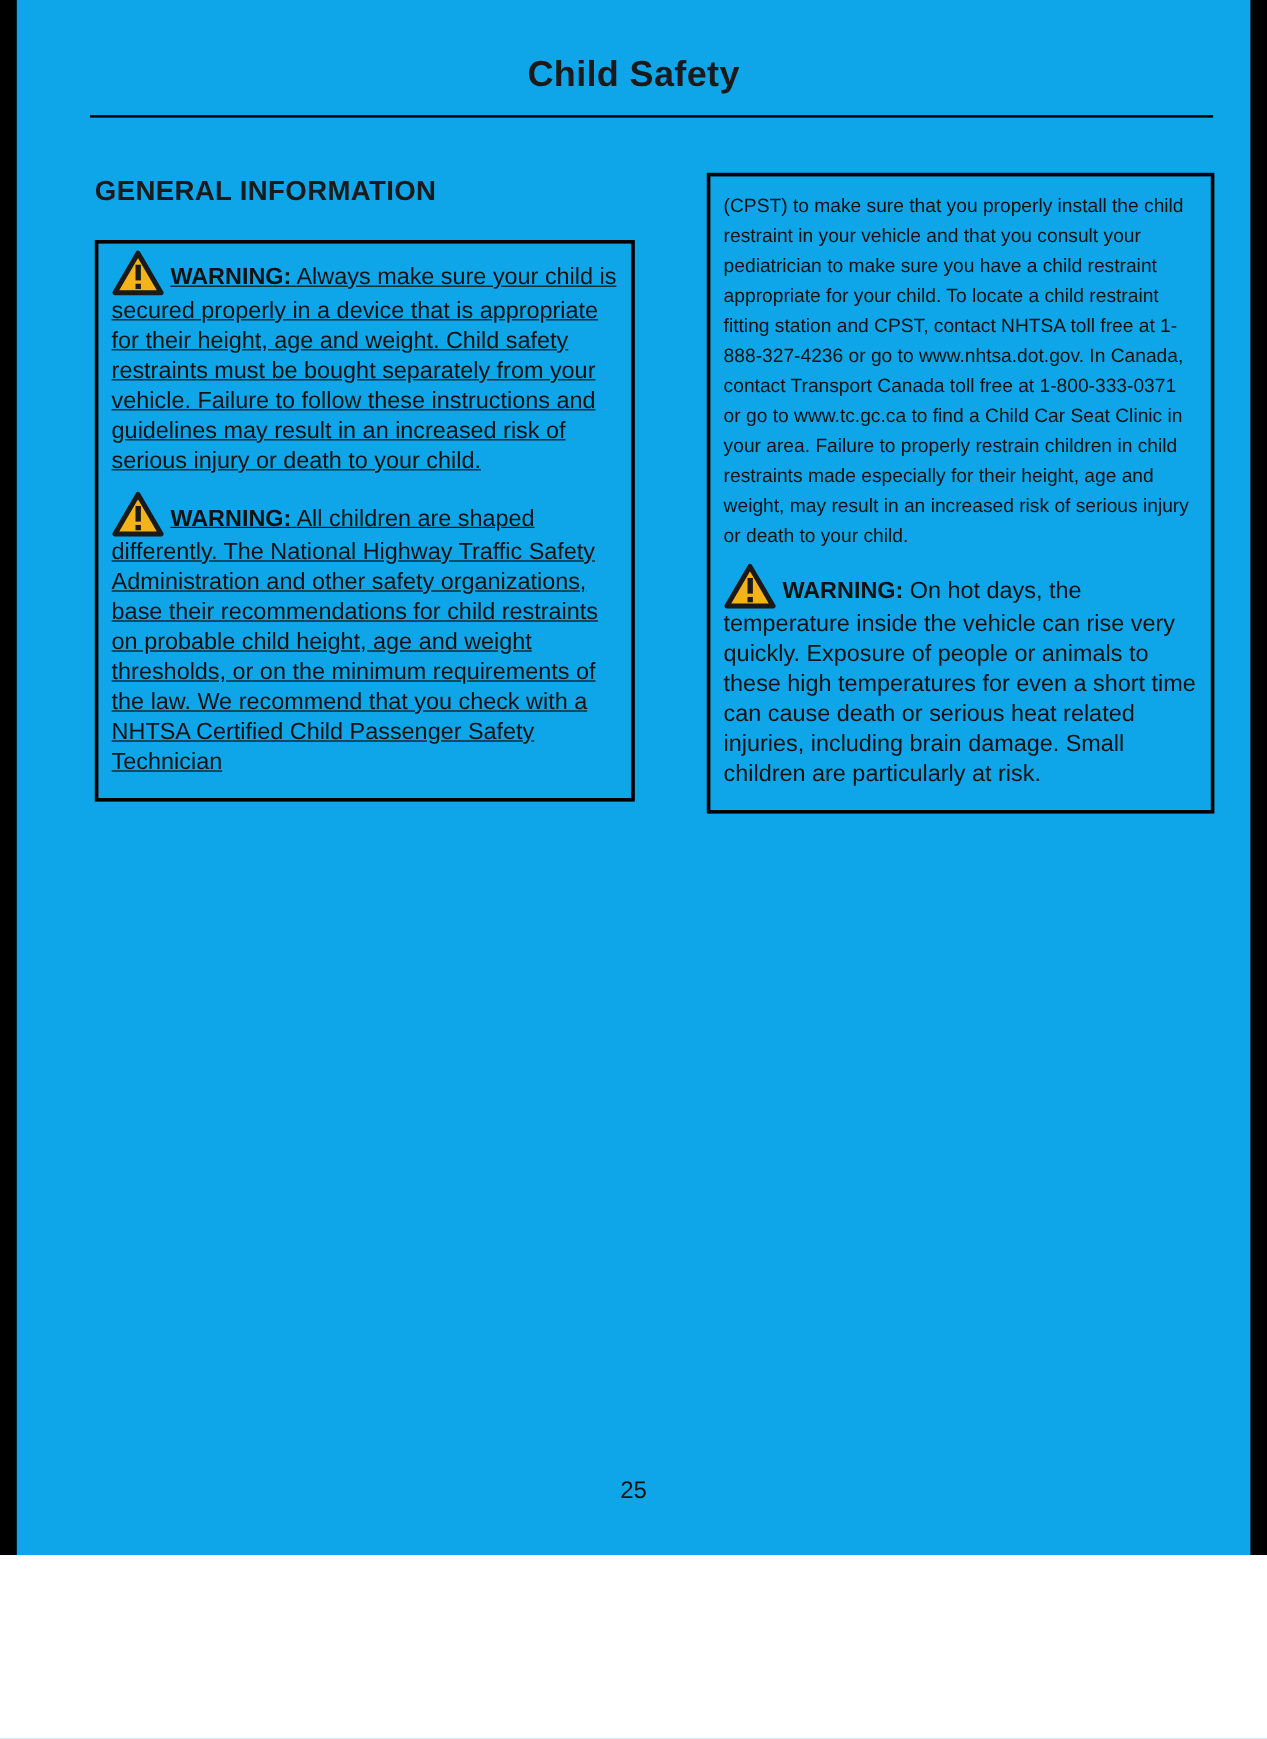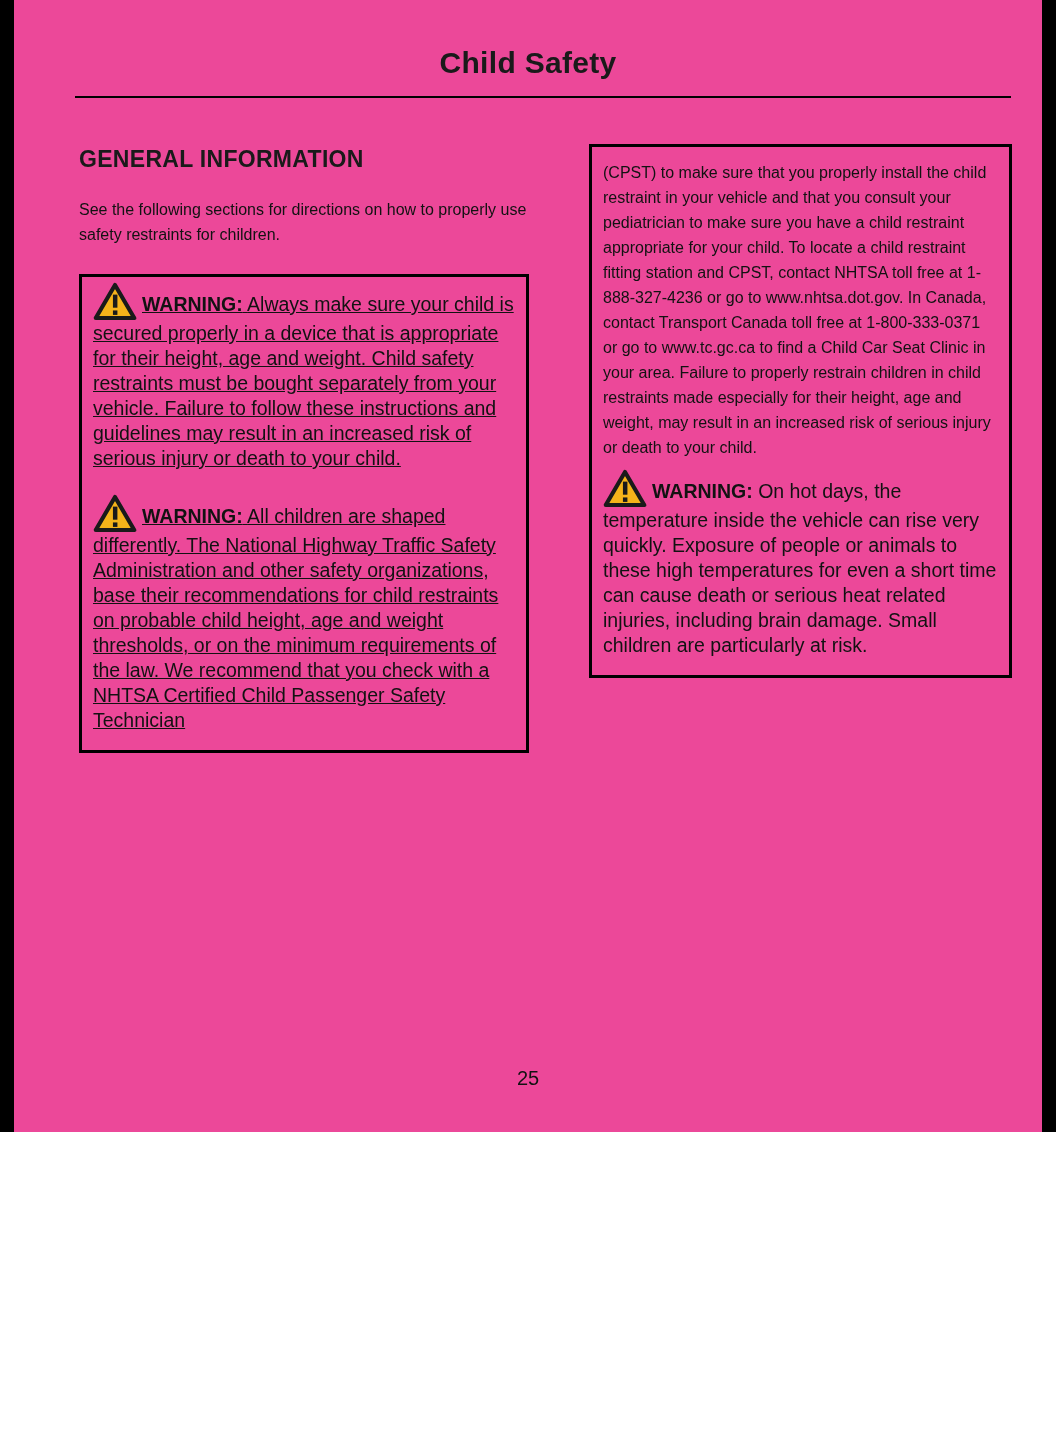--- a/index.html
+++ b/index.html
@@ -5,22 +5,22 @@
   * { margin: 0; padding: 0; box-sizing: border-box; }
   html, body { background: #ffffff; }
   body {
     font-family: "Liberation Sans", sans-serif;
     color: #121212;
     width: 1056px;
   }
   .page {
     position: relative;
     width: 1056px;
-    height: 1132px;
-    background: #ec4899;
+    height: 1296px;
+    background: #0ea5e9;
     overflow: hidden;
   }
   .edge-bar {
     position: absolute;
     top: 0; bottom: 0;
     width: 14px;
     background: #000000;
   }
   .edge-bar.left { left: 0; }
   .edge-bar.right { right: 0; }
@@ -60,21 +60,21 @@
   }
   .warning-box {
     border: 3px solid #000000;
     padding: 13px 11px 17px 11px;
   }
   .col-left .warning-box { margin-top: 27px; text-decoration: underline; }
   .warning-para {
     font-size: 19.5px;
     line-height: 25px;
   }
-  .warning-para + .warning-para { margin-top: 31px; }
+  .warning-para + .warning-para { margin-top: 20px; }
   .warning-label { font-weight: bold; }
   .w-icon { display: inline; }
   .w-icon svg {
     width: 44px;
     height: 39px;
     vertical-align: -10px;
     margin: -8px 5px 0 0;
   }
   .box-cont + .warning-para { margin-top: 17px; }
 
@@ -95,21 +95,20 @@
 
   <header>
     <h1 class="title">Child Safety</h1>
     <div class="rule"></div>
   </header>
 
   <main class="columns">
 
     <section class="col-left">
       <h2 class="section-heading">GENERAL INFORMATION</h2>
-      <p class="body-text">See the following sections for directions on how to properly use safety restraints for children.</p>
 
       <div class="warning-box">
         <p class="warning-para">
           <span class="w-icon"><svg viewBox="0 0 64 56" aria-hidden="true">
                 <path d="M32 4 L60 52 H4 Z" fill="#f5b31a" stroke="#1a1a1a" stroke-width="6" stroke-linejoin="round"></path>
                 <rect x="29" y="18" width="6.5" height="19" fill="#1a1a1a"></rect>
                 <rect x="29" y="41" width="6.5" height="6.5" fill="#1a1a1a"></rect>
               </svg></span><strong class="warning-label">WARNING:</strong>
           <span>Always make sure your child is secured properly in a device that is appropriate for their height, age and weight. Child safety restraints must be bought separately from your vehicle. Failure to follow these instructions and guidelines may result in an increased risk of serious injury or death to your child.</span>
         </p>

